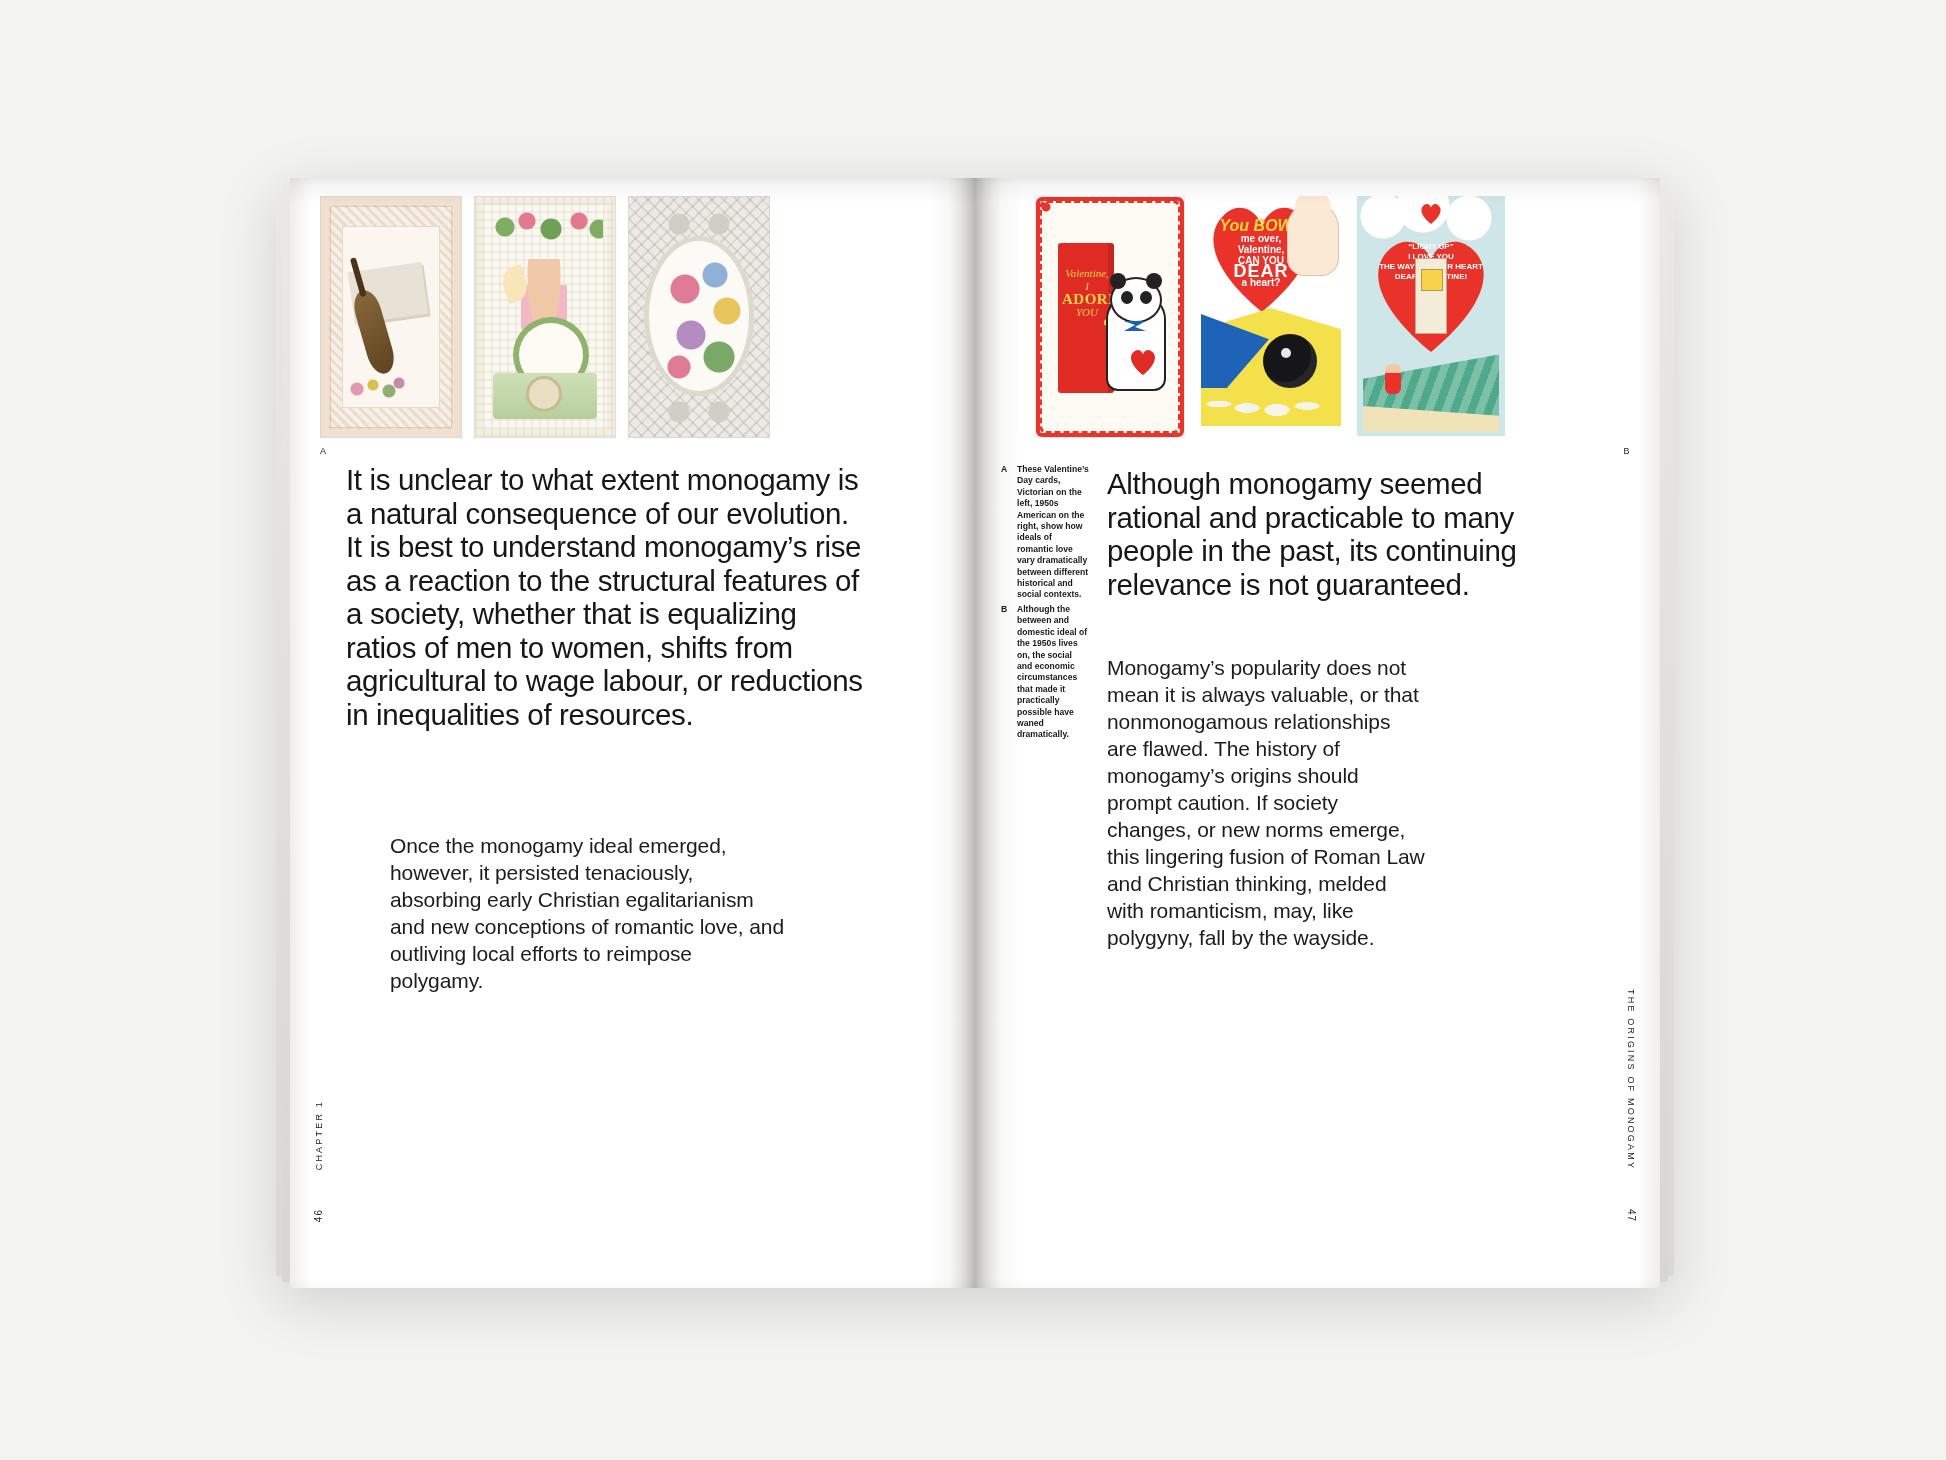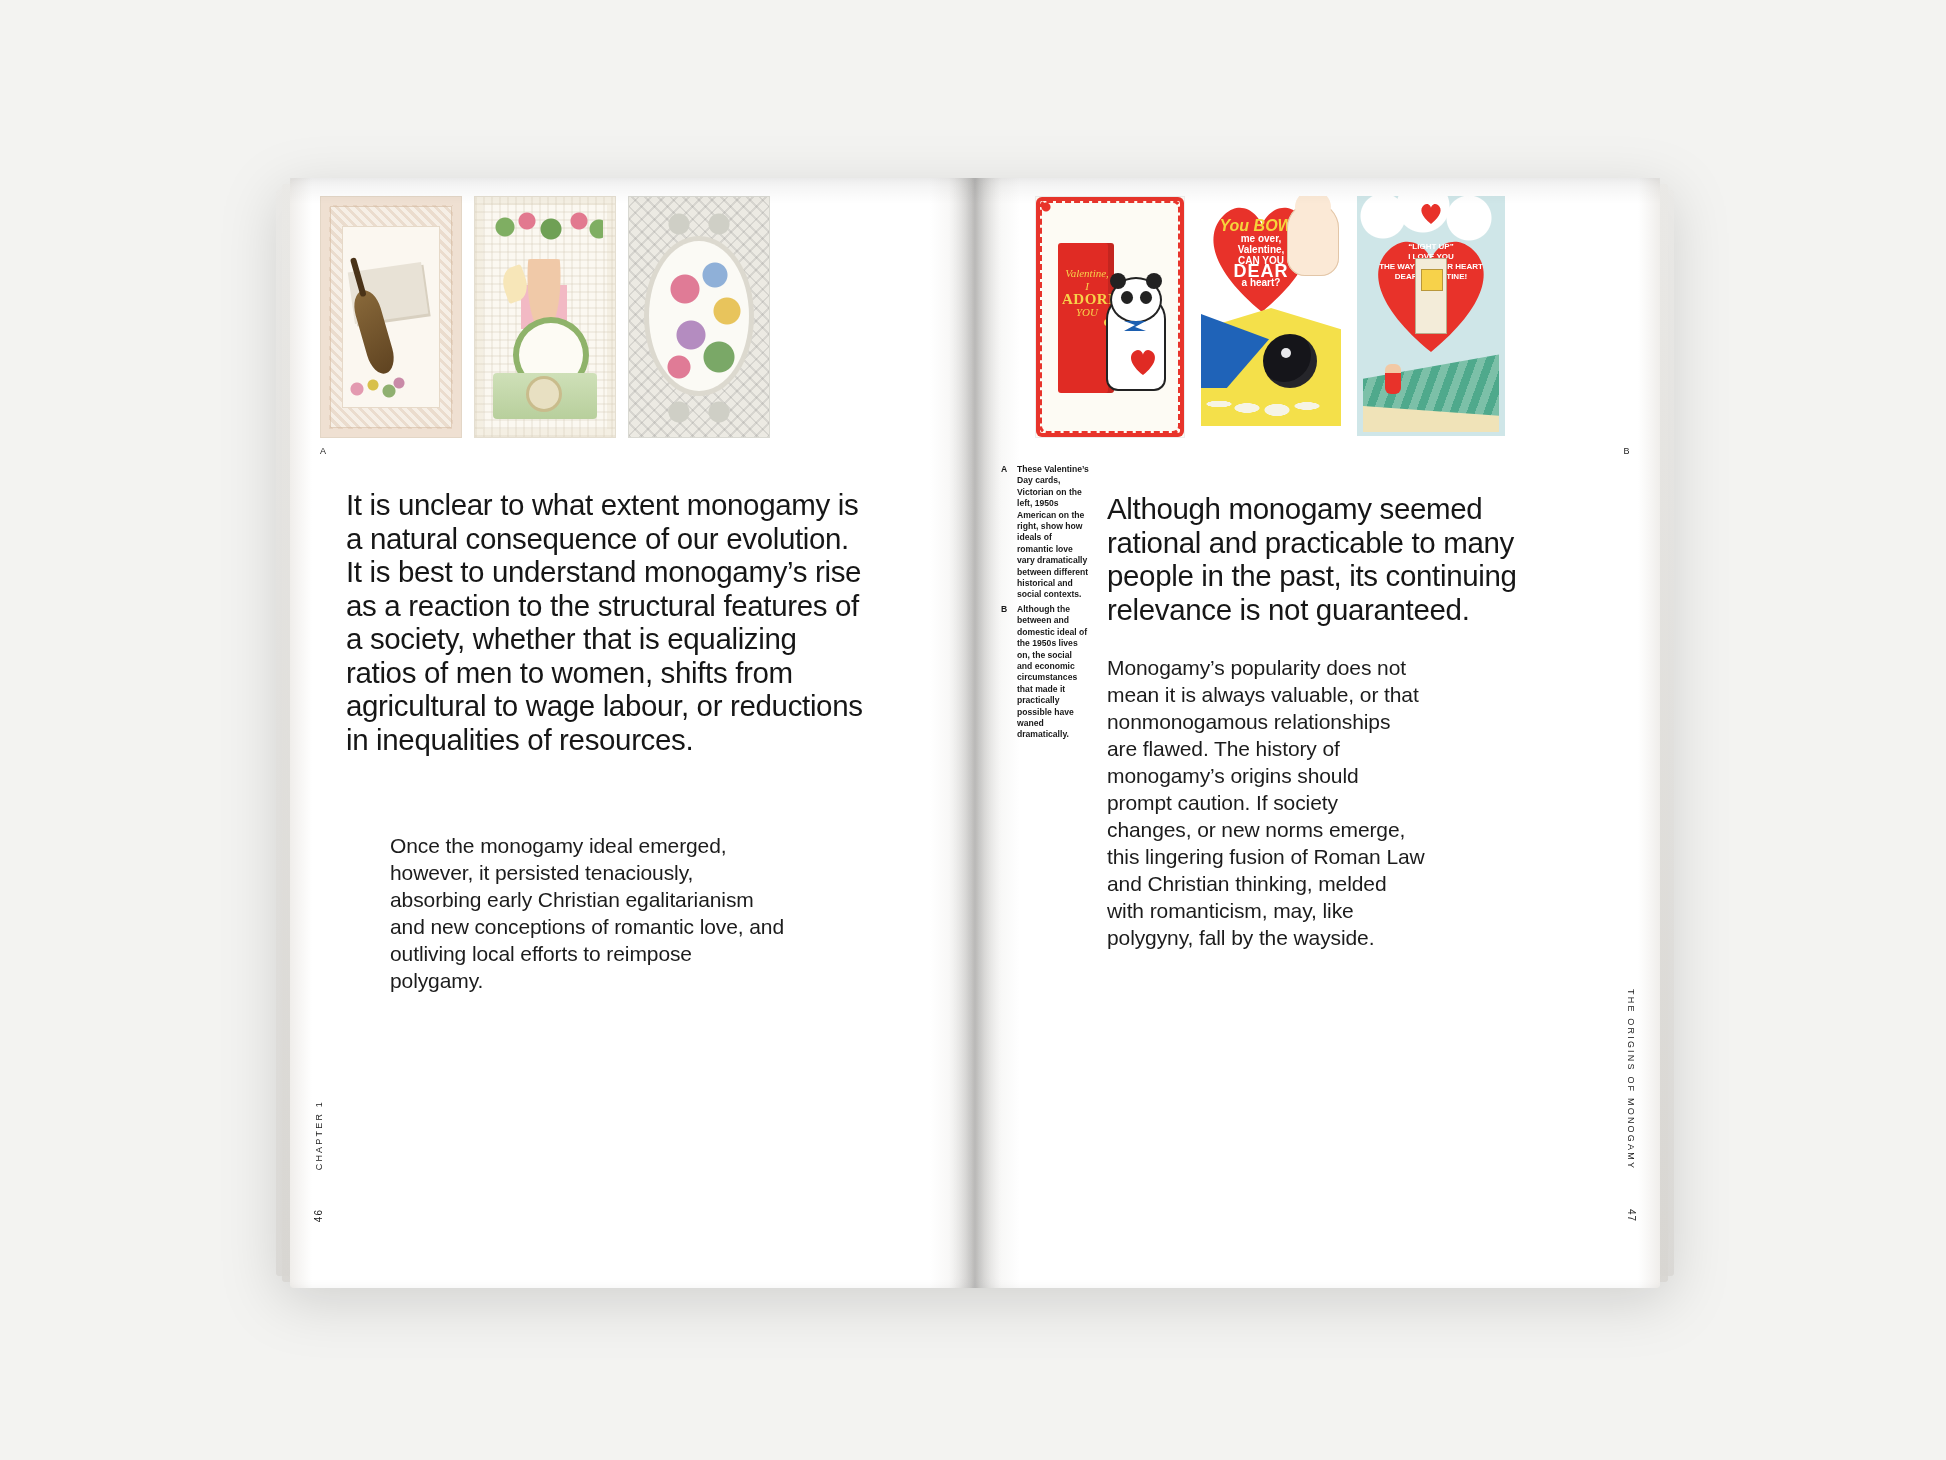--- a/index.html
+++ b/index.html
@@ -392,21 +392,20 @@
 
   
   .lead {
     position: absolute;
     font-size: 29.5px;
     line-height: 33.5px;
     letter-spacing: -0.35px;
     color: #161616;
     font-family: "Liberation Sans", sans-serif;
     font-weight: 400;
-    margin-top: 25px;
   }
   .body {
     position: absolute;
     font-size: 21px;
     line-height: 27px;
     letter-spacing: -0.1px;
     color: #1c1c1c;
     font-family: "Liberation Sans", sans-serif;
   }
   .caption {

